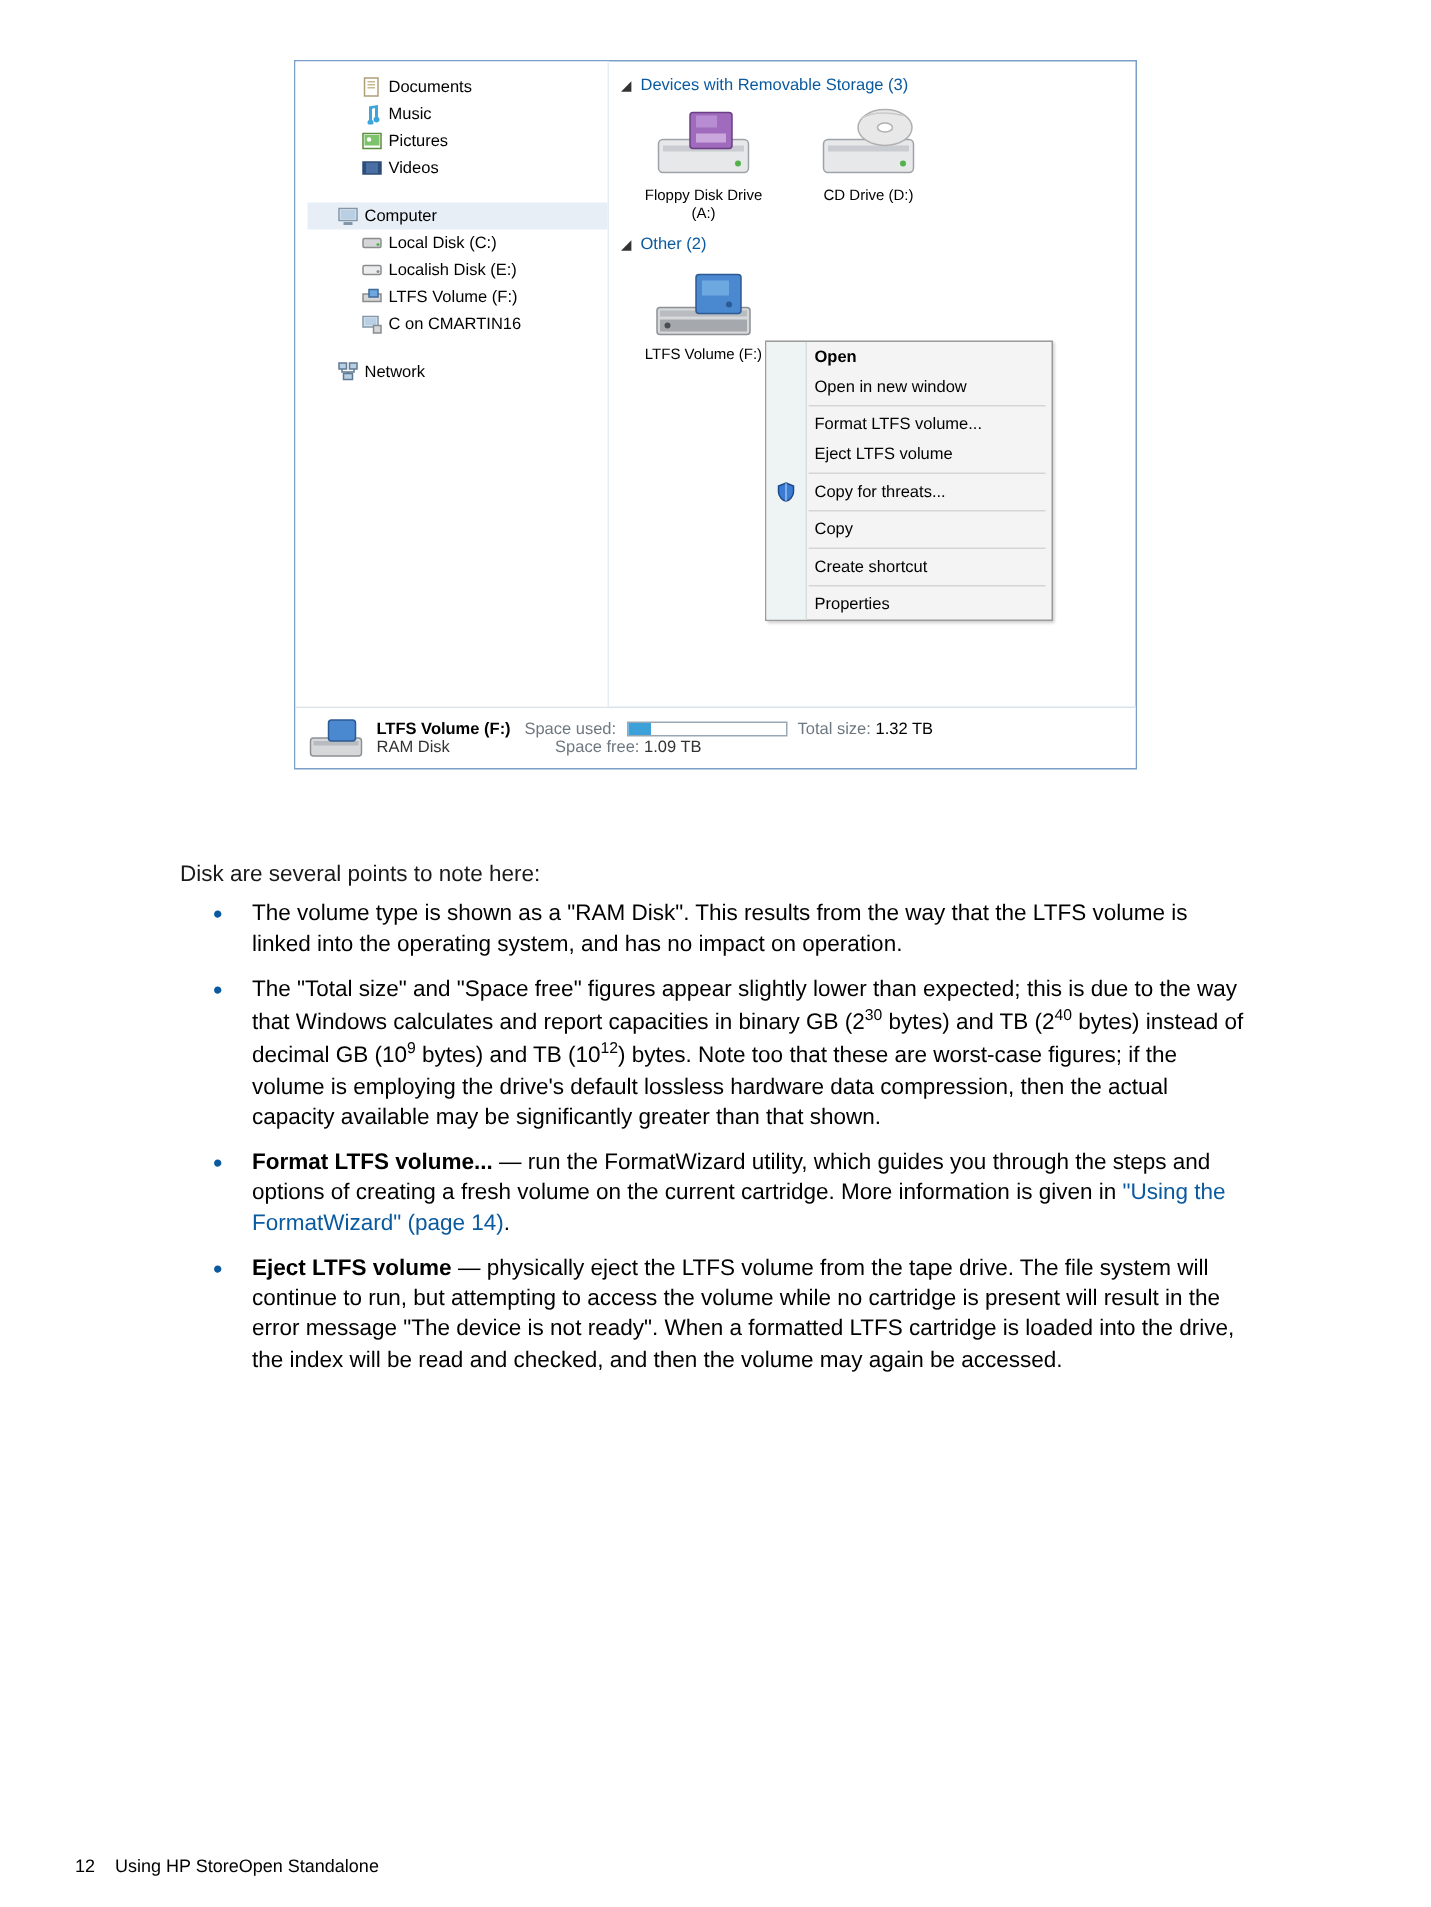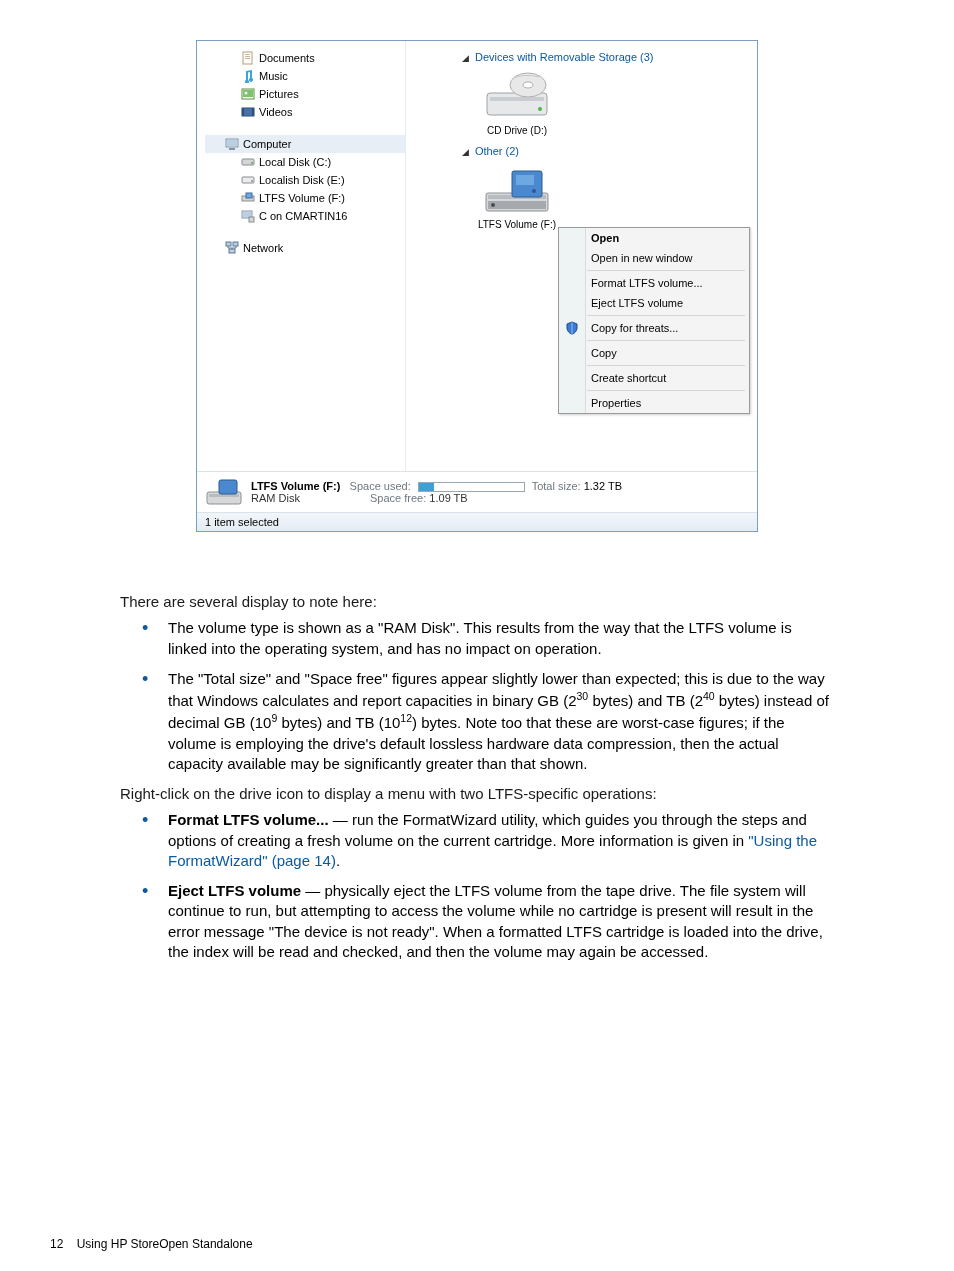--- a/index.html
+++ b/index.html
@@ -22,21 +22,20 @@
     border: 1px solid #7a9fc7;
     background: #fff;
     font-family: "Segoe UI", Tahoma, sans-serif;
     font-size: 11px;
     color: #000;
     position: relative;
   }
   .window-body {
     display: flex;
     min-height: 430px;
-    gap: 48px;
   }
   .nav {
     width: 200px;
     border-right: 1px solid #e5eef7;
     padding: 4px 0 4px 8px;
     background: #fff;
   }
   .nav-item {
     display: flex;
     align-items: center;
@@ -313,20 +312,33 @@
           <span>Network</span>
         </div>
       </div>
 
       <div class="main">
         <div class="group-header">
           <span class="tri">◢</span>
           <span>Devices with Removable Storage (3)</span>
         </div>
         <div class="row">
+          <div class="drive-item">
+            <div class="drive-icon">
+              <svg viewBox="0 0 70 50">
+                    <rect x="5" y="22" width="60" height="22" rx="3" fill="#e6e8ea" stroke="#9ea2a6"></rect>
+                    <rect x="8" y="26" width="54" height="4" fill="#c9ccd0"></rect>
+                    <circle cx="58" cy="38" r="2" fill="#54b24b"></circle>
+                    <rect x="26" y="4" width="28" height="24" rx="2" fill="#a06bbd" stroke="#6a3f85"></rect>
+                    <rect x="30" y="6" width="14" height="8" fill="#b88cd2"></rect>
+                    <rect x="30" y="18" width="20" height="6" fill="#c9a7dc"></rect>
+                  </svg>
+            </div>
+            <span>Floppy Disk Drive (A:)</span>
+          </div>
           <div class="drive-item">
             <div class="drive-icon">
               <svg viewBox="0 0 70 50">
                     <rect x="5" y="22" width="60" height="22" rx="3" fill="#e6e8ea" stroke="#9ea2a6"></rect>
                     <rect x="8" y="26" width="54" height="4" fill="#c9ccd0"></rect>
                     <circle cx="58" cy="38" r="2" fill="#54b24b"></circle>
                     <ellipse cx="46" cy="14" rx="18" ry="12" fill="#e8e8e8" stroke="#b0b0b0"></ellipse>
                     <ellipse cx="46" cy="14" rx="5" ry="3" fill="#fff" stroke="#b0b0b0"></ellipse>
                     <path d="M30 8 Q40 2 58 6" stroke="#c9c9c9" fill="none"></path>
                   </svg>
@@ -400,32 +412,30 @@
           <span>1.32 TB</span>
         </div>
         <div class="details-line2">
           <span>RAM Disk</span>
           <span style="display:inline-block;width:64px;"></span>
           <span class="det-label">Space free:</span>
           <span>1.09 TB</span>
         </div>
       </div>
     </div>
-    <div class="status-bar">1 item selected</div>
   </div>
 
   <div class="body-text" style="padding: 0 70px;">
-    <p>There are several display to note here:</p>
+    <p>Disk are several points to note here:</p>
     <ul class="bullets">
       <li>The volume type is shown as a "RAM Disk". This results from the way that the LTFS volume is linked into the operating system, and has no impact on operation.</li>
       <li>
         The "Total size" and "Space free" figures appear slightly lower than expected; this is due to the way that Windows calculates and report capacities in binary GB (2<span class="sup">30</span> bytes) and TB (2<span class="sup">40</span> bytes) instead of decimal GB (10<span class="sup">9</span> bytes) and TB (10<span class="sup">12</span>) bytes. Note too that these are worst-case figures; if the volume is employing the drive's default lossless hardware data compression, then the actual capacity available may be significantly greater than that shown.
       </li>
     </ul>
-    <p>Right-click on the drive icon to display a menu with two LTFS-specific operations:</p>
     <ul class="bullets">
       <li>
         <b>Format LTFS volume...</b><span> — run the FormatWizard utility, which guides you through the steps and options of creating a fresh volume on the current cartridge. More information is given in </span><span class="link">"Using the FormatWizard" (page 14)</span><span>.</span>
       </li>
       <li>
         <b>Eject LTFS volume</b><span> — physically eject the LTFS volume from the tape drive. The file system will continue to run, but attempting to access the volume while no cartridge is present will result in the error message "The device is not ready". When a formatted LTFS cartridge is loaded into the drive, the index will be read and checked, and then the volume may again be accessed.</span>
       </li>
     </ul>
   </div>
 </div>

